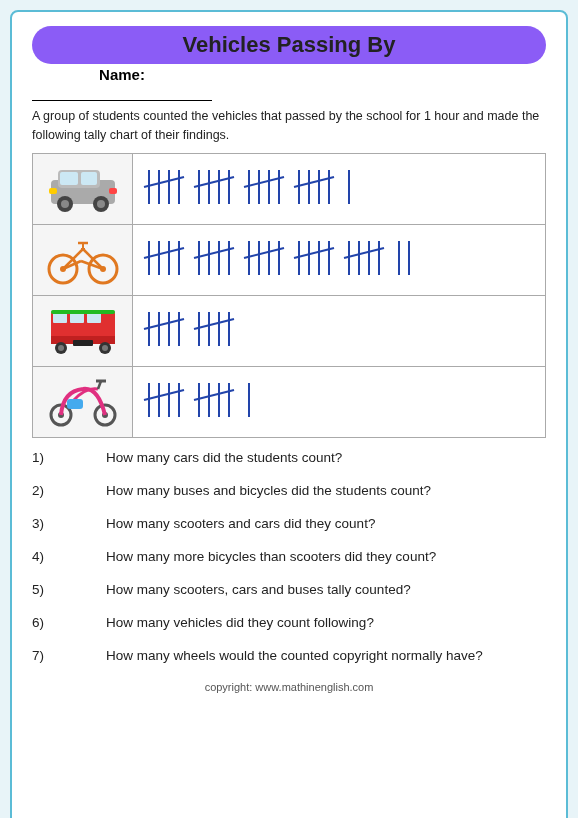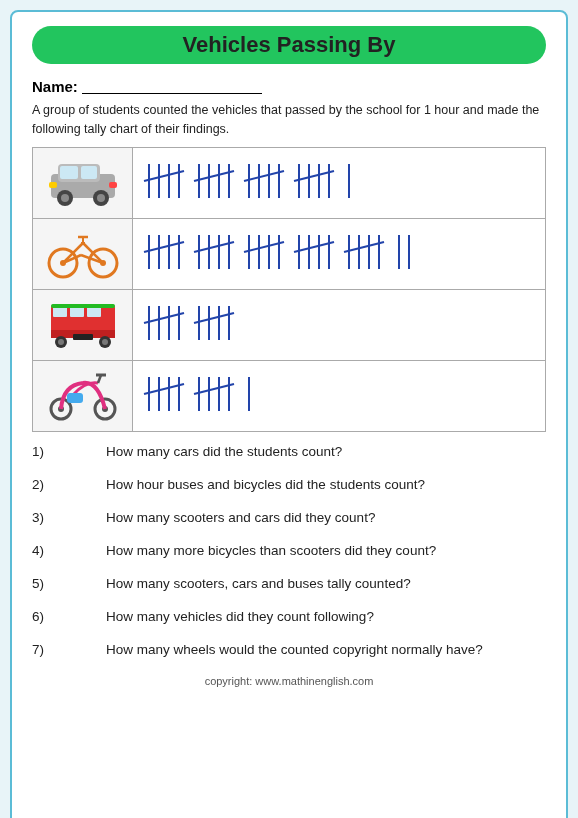--- a/index.html
+++ b/index.html
@@ -15,45 +15,46 @@
     .page {
       background: #fff;
       width: 578px;
       min-height: 818px;
       border: 2px solid #5bbcd6;
       border-radius: 8px;
       padding: 14px 20px 14px 20px;
       position: relative;
     }
     .title-box {
-      background: #22c55e;
+      background: #8b5cf6;
       border-radius: 20px;
       text-align: center;
       padding: 6px 20px;
-      margin-bottom: 14px;
+      margin-bottom: 2px;
     }
     .title-text {
       font-size: 22px;
       font-weight: bold;
       color: #222;
       font-family: 'Comic Sans MS', cursive, sans-serif;
     }
     .name-score-row {
       display: flex;
       justify-content: space-between;
       align-items: center;
       margin-bottom: 6px;
       font-size: 15px;
       font-weight: bold;
       font-family: 'Comic Sans MS', cursive, sans-serif;
     }
     .name-field {
       display: flex;
       align-items: center;
       gap: 4px;
+      flex-direction: column;
     }
     .underline {
       display: inline-block;
       width: 180px;
       border-bottom: 1.5px solid #000;
       height: 14px;
     }
     .score-underline {
       display: inline-block;
       width: 100px;
@@ -320,21 +321,21 @@
     </tbody>
   </table>
 
   <div class="questions">
     <div class="question-item">
       <span class="q-num">1)</span>
       <span class="q-text">How many cars did the students count?</span>
     </div>
     <div class="question-item">
       <span class="q-num">2)</span>
-      <span class="q-text">How hour buses and bicycles did the students count?</span>
+      <span class="q-text">How many buses and bicycles did the students count?</span>
     </div>
     <div class="question-item">
       <span class="q-num">3)</span>
       <span class="q-text">How many scooters and cars did they count?</span>
     </div>
     <div class="question-item">
       <span class="q-num">4)</span>
       <span class="q-text">How many more bicycles than scooters did they count?</span>
     </div>
     <div class="question-item">

